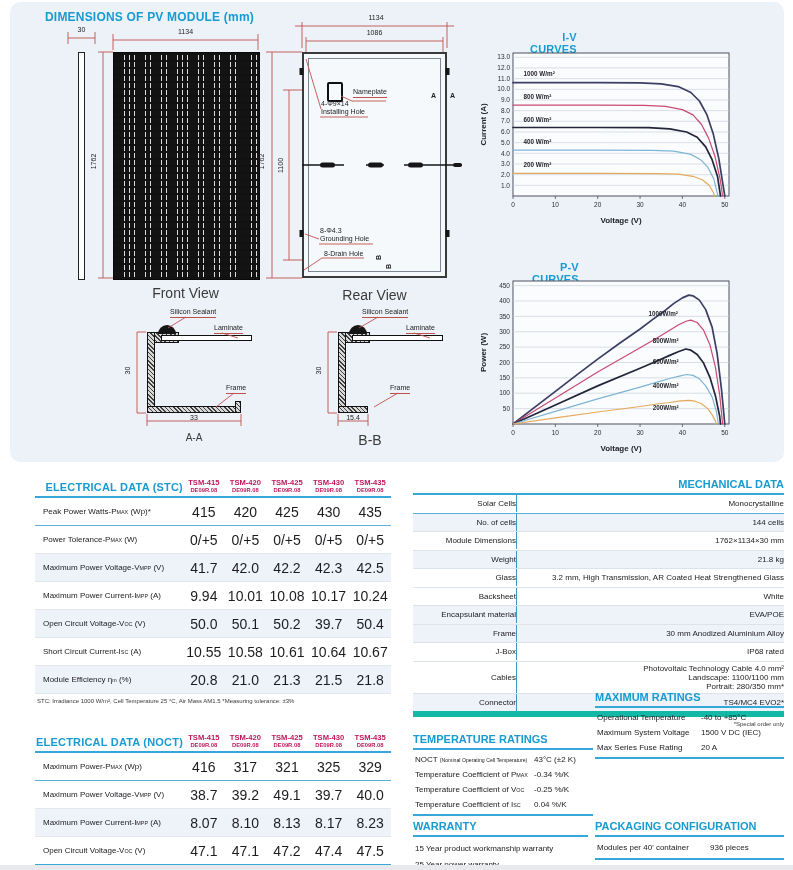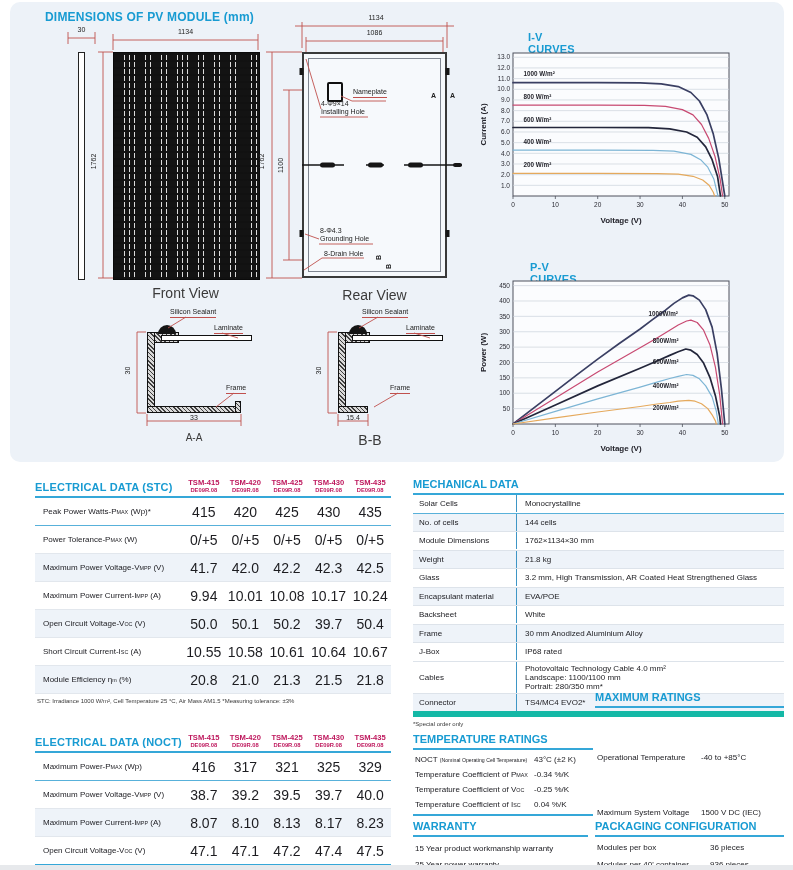--- a/index.html
+++ b/index.html
@@ -1,20 +1,20 @@
 <!DOCTYPE html>
 <html><head>
 <meta charset="utf-8">
 <style>
   html,body{margin:0;padding:0;}
   body{width:793px;height:870px;background:#fff;font-family:"Liberation Sans",sans-serif;position:relative;overflow:hidden;color:#222;}
   .abs{position:absolute;}
   
   .dims-panel{position:absolute;left:10px;top:2px;width:774px;height:460px;background:#edf2f8;border-radius:10px;}
-  .sec-title{color:#189bd2;font-weight:bold;letter-spacing:.2px;}
+  .sec-title{color:#189bd2;font-weight:bold;letter-spacing:.2px;text-align:right;}
   .dims-title{left:35px;top:8px;font-size:12px;}
   .chart-title{font-size:11px;}
   .lbl{position:absolute;font-size:7px;color:#222;line-height:8px;white-space:nowrap;}
   .vlbl{position:absolute;font-size:7px;color:#222;transform:rotate(-90deg);transform-origin:center;white-space:nowrap;}
   .cap{position:absolute;font-size:14px;color:#3a3a3a;text-align:center;}
   .ul-red{border-bottom:1px solid #c0504d;padding-bottom:1px;}
   .side-bar{left:68px;top:50px;width:5px;height:226px;background:#fff;border:1px solid #222;}
   .front-panel{left:103px;top:50px;width:145px;height:226px;border:1px solid #0a0a0a;
     background-color:#131313;
     background-image:
@@ -56,21 +56,21 @@
   .kv-row.alt{background:#eef3f9;}
   .kv-label{font-size:8px;color:#212126;padding:2px 0 2px 6px;}
   .kv-value{font-size:8px;color:#1c1c20;padding:2px 0;}
   .kv-foot{font-size:6px;color:#3a3a3a;margin-top:4px;}
   #mech .kv-row{grid-template-columns:103px 1fr;min-height:17.5px;border-bottom:1px solid #dde3ea;}
   #mech .kv-row.first{border-bottom:1.4px solid #58b1da;}
   #mech .kv-row:last-child{border-bottom:6px solid #14b8a6;}
   #mech .kv-value{border-left:1px solid #3e96c6;padding-left:8px;min-height:13px;display:flex;flex-direction:column;justify-content:center;}
   #temp .kv-row,#maxr .kv-row{border-bottom:none;min-height:15px;}
   #temp .kv-row{grid-template-columns:121px 1fr;}
-  #maxr .kv-row{grid-template-columns:106px 1fr;margin-top:40px;}
+  #maxr .kv-row{grid-template-columns:106px 1fr;}
   #pack .kv-row{grid-template-columns:115px 1fr;border-bottom:none;min-height:17px;}
   #temp .kv-body,#maxr .kv-body,#pack .kv-body{border-bottom:2px solid #35a7d8;padding:2px 0;}
   #temp .kv-label,#maxr .kv-label,#pack .kv-label{padding-left:2px;}
   .warr-line{font-size:8px;color:#212126;margin:7px 0 0 2px;}
   .bottom-strip{position:absolute;left:0;top:865px;width:793px;height:5px;background:#e7e9ec;}
 </style>
 </head>
 <body>
 
 <section class="dims-panel">
@@ -381,42 +381,42 @@
       <div class="mt-val">416</div>
       <div class="mt-val">317</div>
       <div class="mt-val">321</div>
       <div class="mt-val">325</div>
       <div class="mt-val">329</div>
     </div>
     <div class="mt-row">
       <div class="mt-label">Maximum Power Voltage-V<span class="sub">MPP</span> (V)</div>
       <div class="mt-val">38.7</div>
       <div class="mt-val">39.2</div>
-      <div class="mt-val">39.5</div>
+      <div class="mt-val">49.1</div>
       <div class="mt-val">39.7</div>
       <div class="mt-val">40.0</div>
     </div>
     <div class="mt-row alt">
       <div class="mt-label">Maximum Power Current-I<span class="sub">MPP</span> (A)</div>
       <div class="mt-val">8.07</div>
       <div class="mt-val">8.10</div>
       <div class="mt-val">8.13</div>
       <div class="mt-val">8.17</div>
       <div class="mt-val">8.23</div>
     </div>
     <div class="mt-row">
       <div class="mt-label">Open Circuit Voltage-V<span class="sub">OC</span> (V)</div>
       <div class="mt-val">47.1</div>
       <div class="mt-val">47.1</div>
       <div class="mt-val">47.2</div>
       <div class="mt-val">47.4</div>
       <div class="mt-val">47.5</div>
     </div>
   </div>
-<div id="mech" class="kvtable" style="left:413px;top:478px;width:371px;">
+<div id="mech" class="kvtable" style="left:413px;top:478px;width:371px;text-align:right;">
     <div class="kv-title">MECHANICAL DATA</div>
     <div class="kv-body">
       <div class="kv-row first">
         <div class="kv-label">Solar Cells</div>
         <div class="kv-value">Monocrystalline</div>
       </div>
       <div class="kv-row alt">
         <div class="kv-label">No. of cells</div>
         <div class="kv-value">144 cells</div>
       </div>
@@ -425,27 +425,27 @@
         <div class="kv-value">1762×1134×30 mm</div>
       </div>
       <div class="kv-row alt">
         <div class="kv-label">Weight</div>
         <div class="kv-value">21.8 kg</div>
       </div>
       <div class="kv-row">
         <div class="kv-label">Glass</div>
         <div class="kv-value">3.2 mm, High Transmission, AR Coated Heat Strengthened Glass</div>
       </div>
+      <div class="kv-row">
+        <div class="kv-label">Backsheet</div>
+        <div class="kv-value">White</div>
+      </div>
       <div class="kv-row alt">
         <div class="kv-label">Encapsulant material</div>
         <div class="kv-value">EVA/POE</div>
-      </div>
-      <div class="kv-row">
-        <div class="kv-label">Backsheet</div>
-        <div class="kv-value">White</div>
       </div>
       <div class="kv-row alt">
         <div class="kv-label">Frame</div>
         <div class="kv-value">30 mm Anodized Aluminium Alloy</div>
       </div>
       <div class="kv-row">
         <div class="kv-label">J-Box</div>
         <div class="kv-value">IP68 rated</div>
       </div>
       <div class="kv-row">
@@ -502,24 +502,20 @@
     </div>
   </div>
 <div id="warr" class="kvtable" style="left:413px;top:820px;width:175px;">
     <div class="kv-title">WARRANTY</div>
     <div class="warr-line">15 Year product workmanship warranty</div>
     <div class="warr-line">25 Year power warranty</div>
   </div>
 <div id="pack" class="kvtable" style="left:595px;top:820px;width:189px;">
     <div class="kv-title">PACKAGING CONFIGURATION</div>
     <div class="kv-body">
-      <div class="kv-row first">
-        <div class="kv-label">Modules per box</div>
-        <div class="kv-value">36 pieces</div>
-      </div>
       <div class="kv-row">
         <div class="kv-label">Modules per 40' container</div>
         <div class="kv-value">936 pieces</div>
       </div>
     </div>
   </div>
 
 <div class="bottom-strip"></div>
 
 </body></html>

